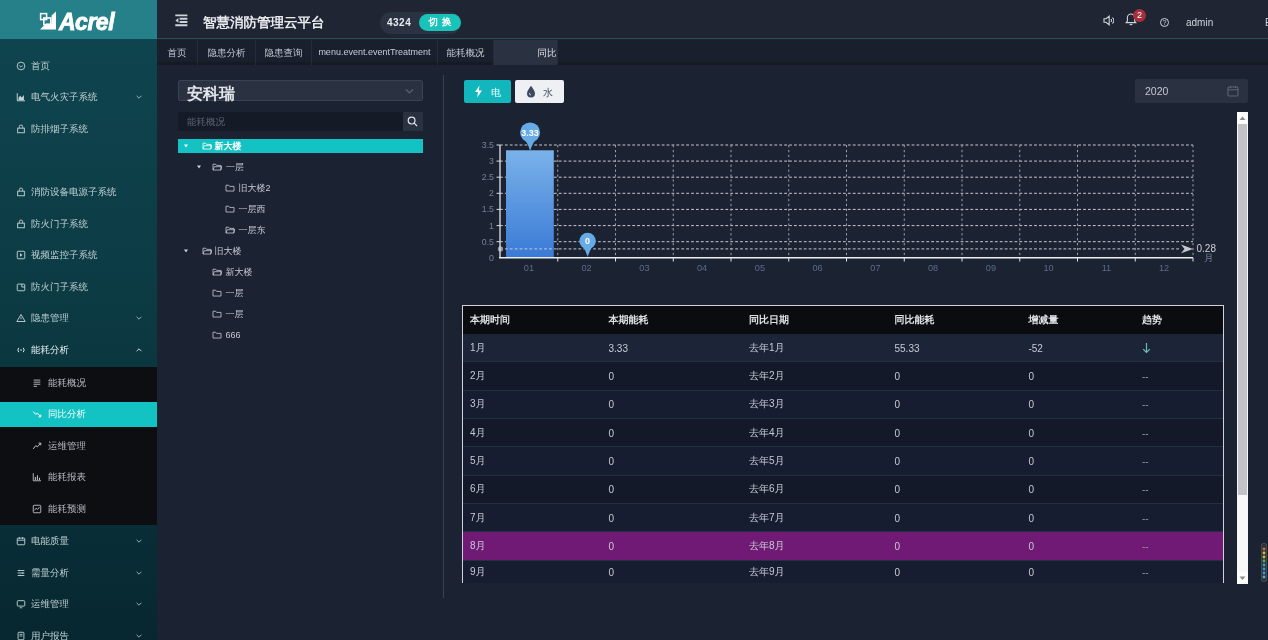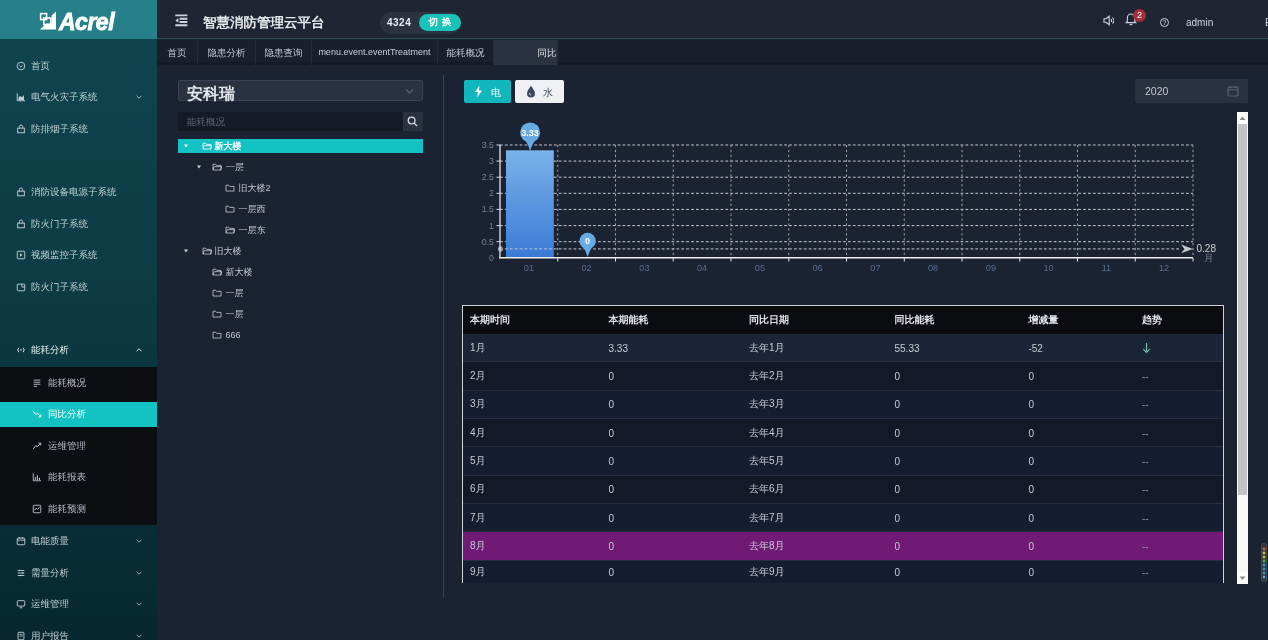--- a/index.html
+++ b/index.html
@@ -118,20 +118,30 @@
         <path d="M4.8 4 L7.8 6 L4.8 8 Z" fill="#c3d2d5"></path>
       </svg>
     <span class="txt">视频监控子系统</span>
   </div>
   <div class="mi" style="top:270.7px">
     <svg class="ico" viewBox="0 0 12 12">
         <rect x="1.5" y="2.5" width="9" height="8" rx="1" fill="none" stroke="#c3d2d5" stroke-width="1.1"></rect>
         <path d="M7 2.5 V6 H10.5" fill="none" stroke="#c3d2d5" stroke-width="1.1"></path>
       </svg>
     <span class="txt">防火门子系统</span>
+  </div>
+  <div class="mi" style="top:302.3px">
+    <svg class="ico" viewBox="0 0 12 12">
+        <path d="M6 1.8 L11 10.2 H1 Z" fill="none" stroke="#c3d2d5" stroke-width="1.1"></path>
+        <path d="M6 5 V7.5" stroke="#c3d2d5" stroke-width="1.1"></path>
+      </svg>
+    <span class="txt">隐患管理</span>
+    <svg class="chev" viewBox="0 0 10 10">
+        <path d="M2 3.5 L5 6.5 L8 3.5" fill="none" stroke="#9fb3b7" stroke-width="1.2"></path>
+      </svg>
   </div>
   <div class="mi" style="top:333.9px;color:#e9f6f7">
     <svg class="ico" viewBox="0 0 12 12">
         <circle cx="6" cy="6" r="1" fill="#e9f6f7"></circle>
         <path d="M3.4 3.4 A3.7 3.7 0 0 0 3.4 8.6 M8.6 3.4 A3.7 3.7 0 0 1 8.6 8.6" fill="none" stroke="#e9f6f7" stroke-width="1.1"></path>
       </svg>
     <span class="txt">能耗分析</span>
     <svg class="chev" viewBox="0 0 10 10">
         <path d="M2 6.5 L5 3.5 L8 6.5" fill="none" stroke="#d7e2e4" stroke-width="1.2"></path>
       </svg>

